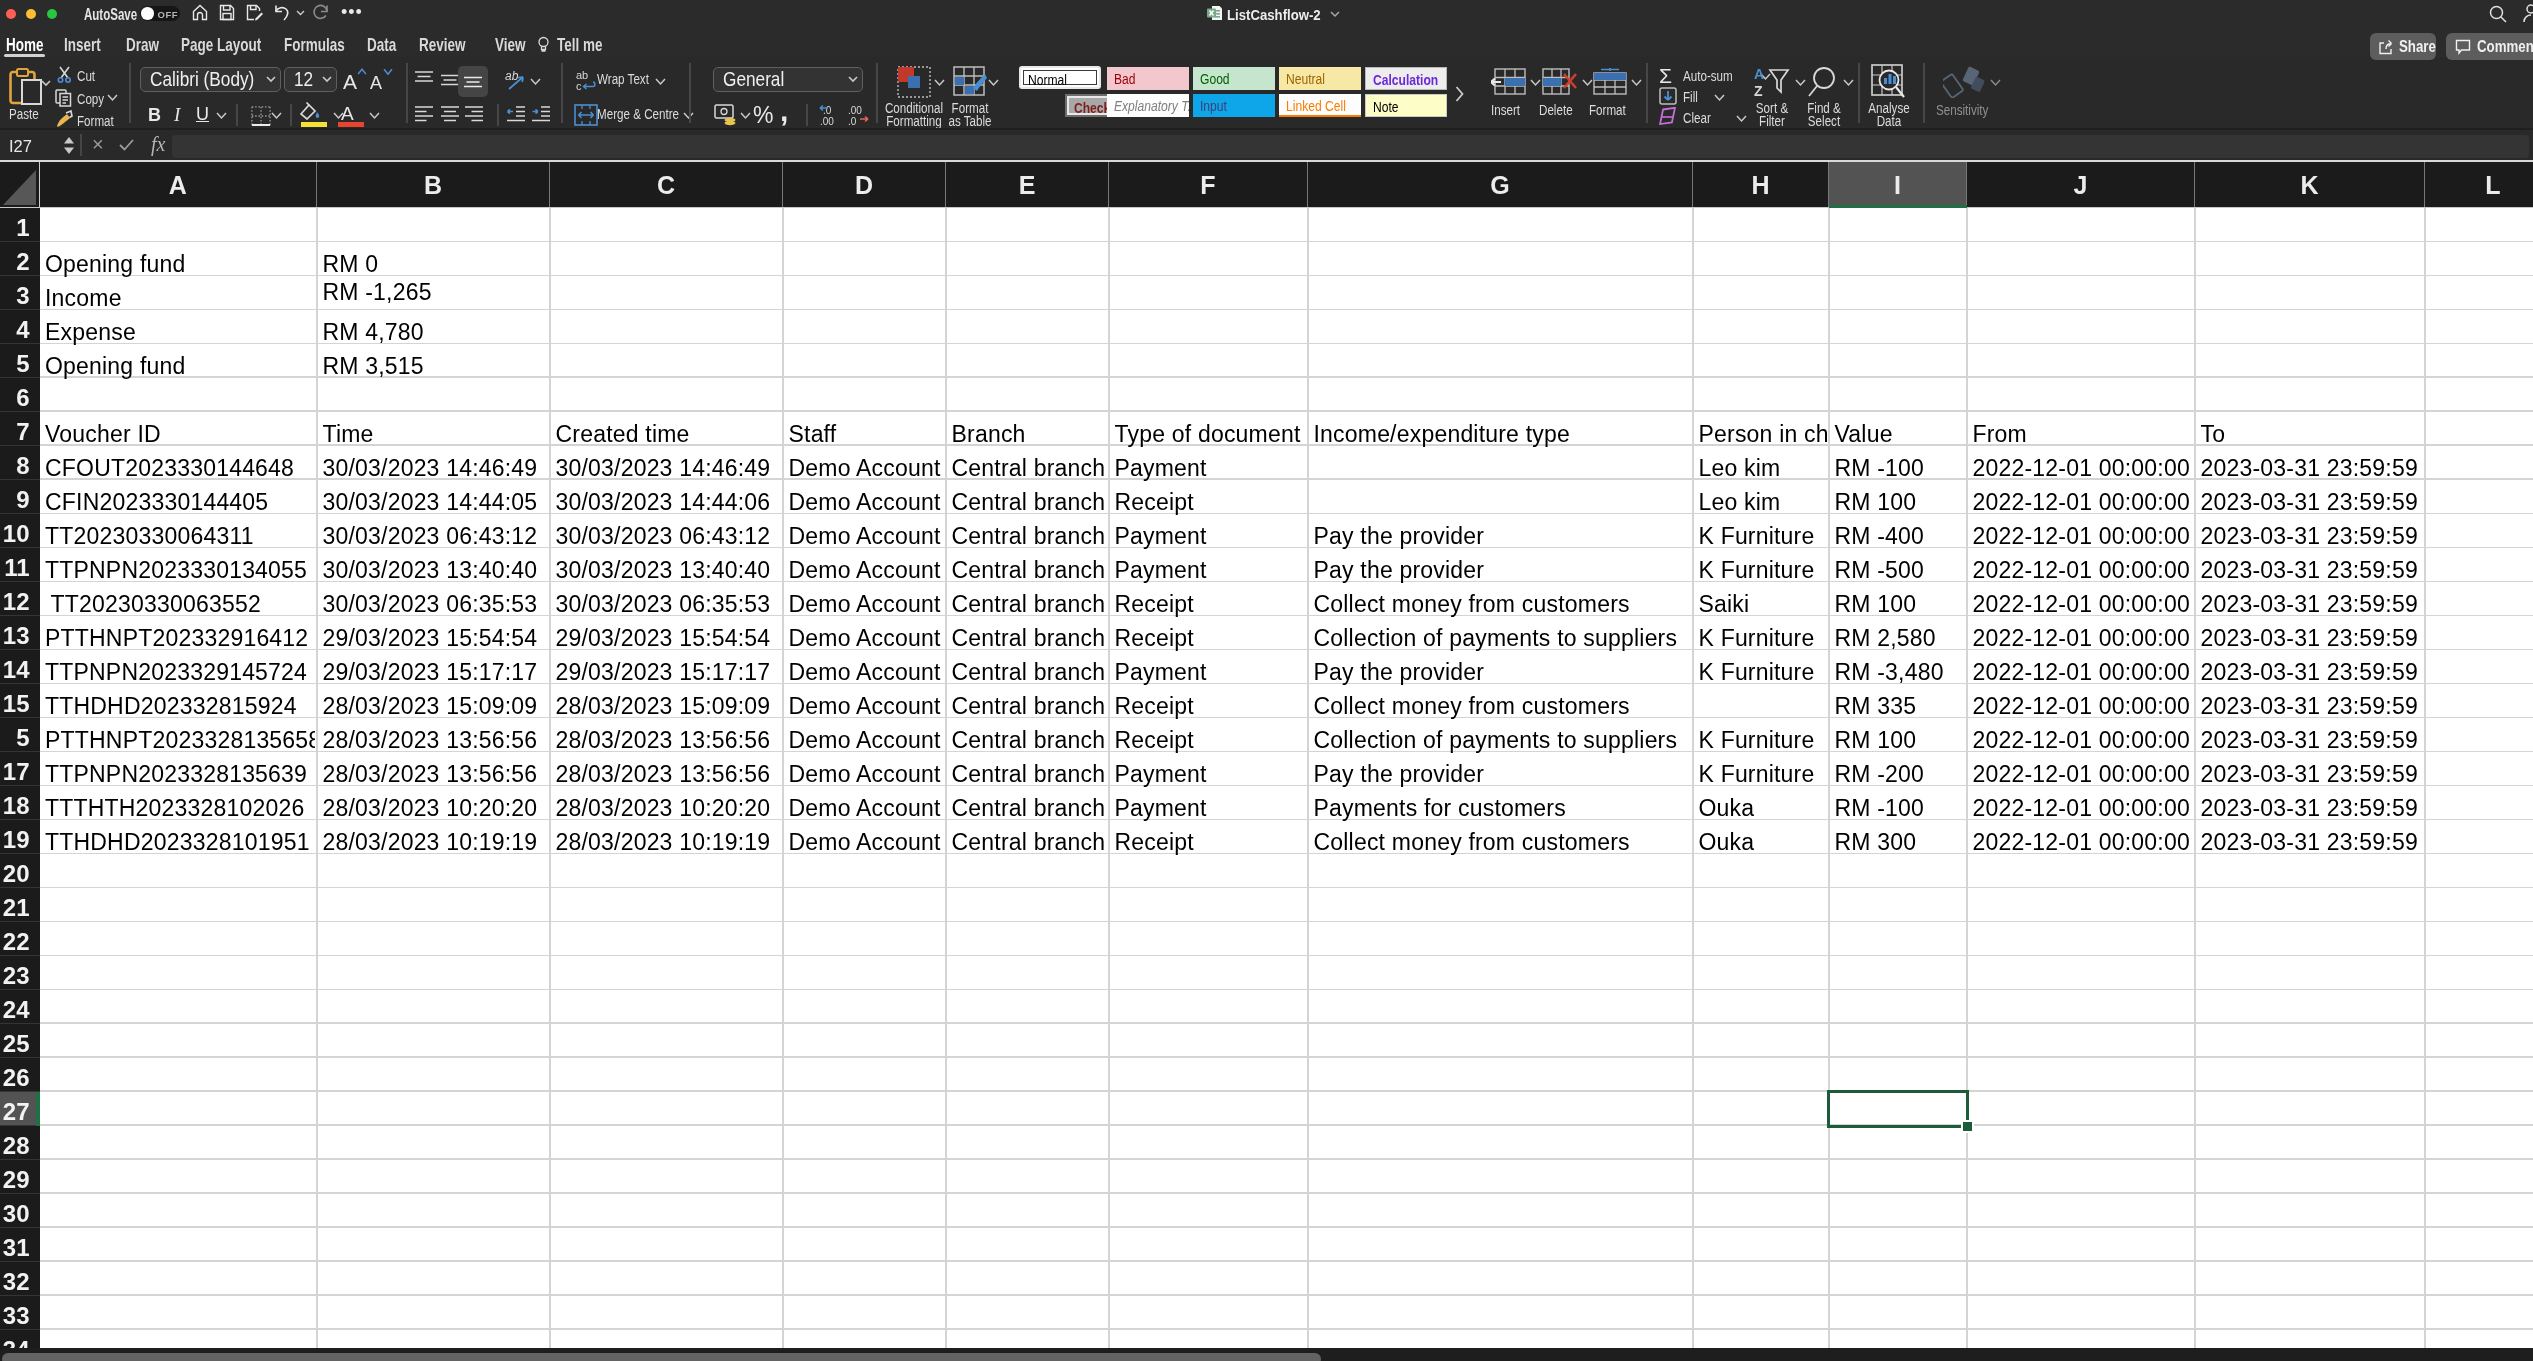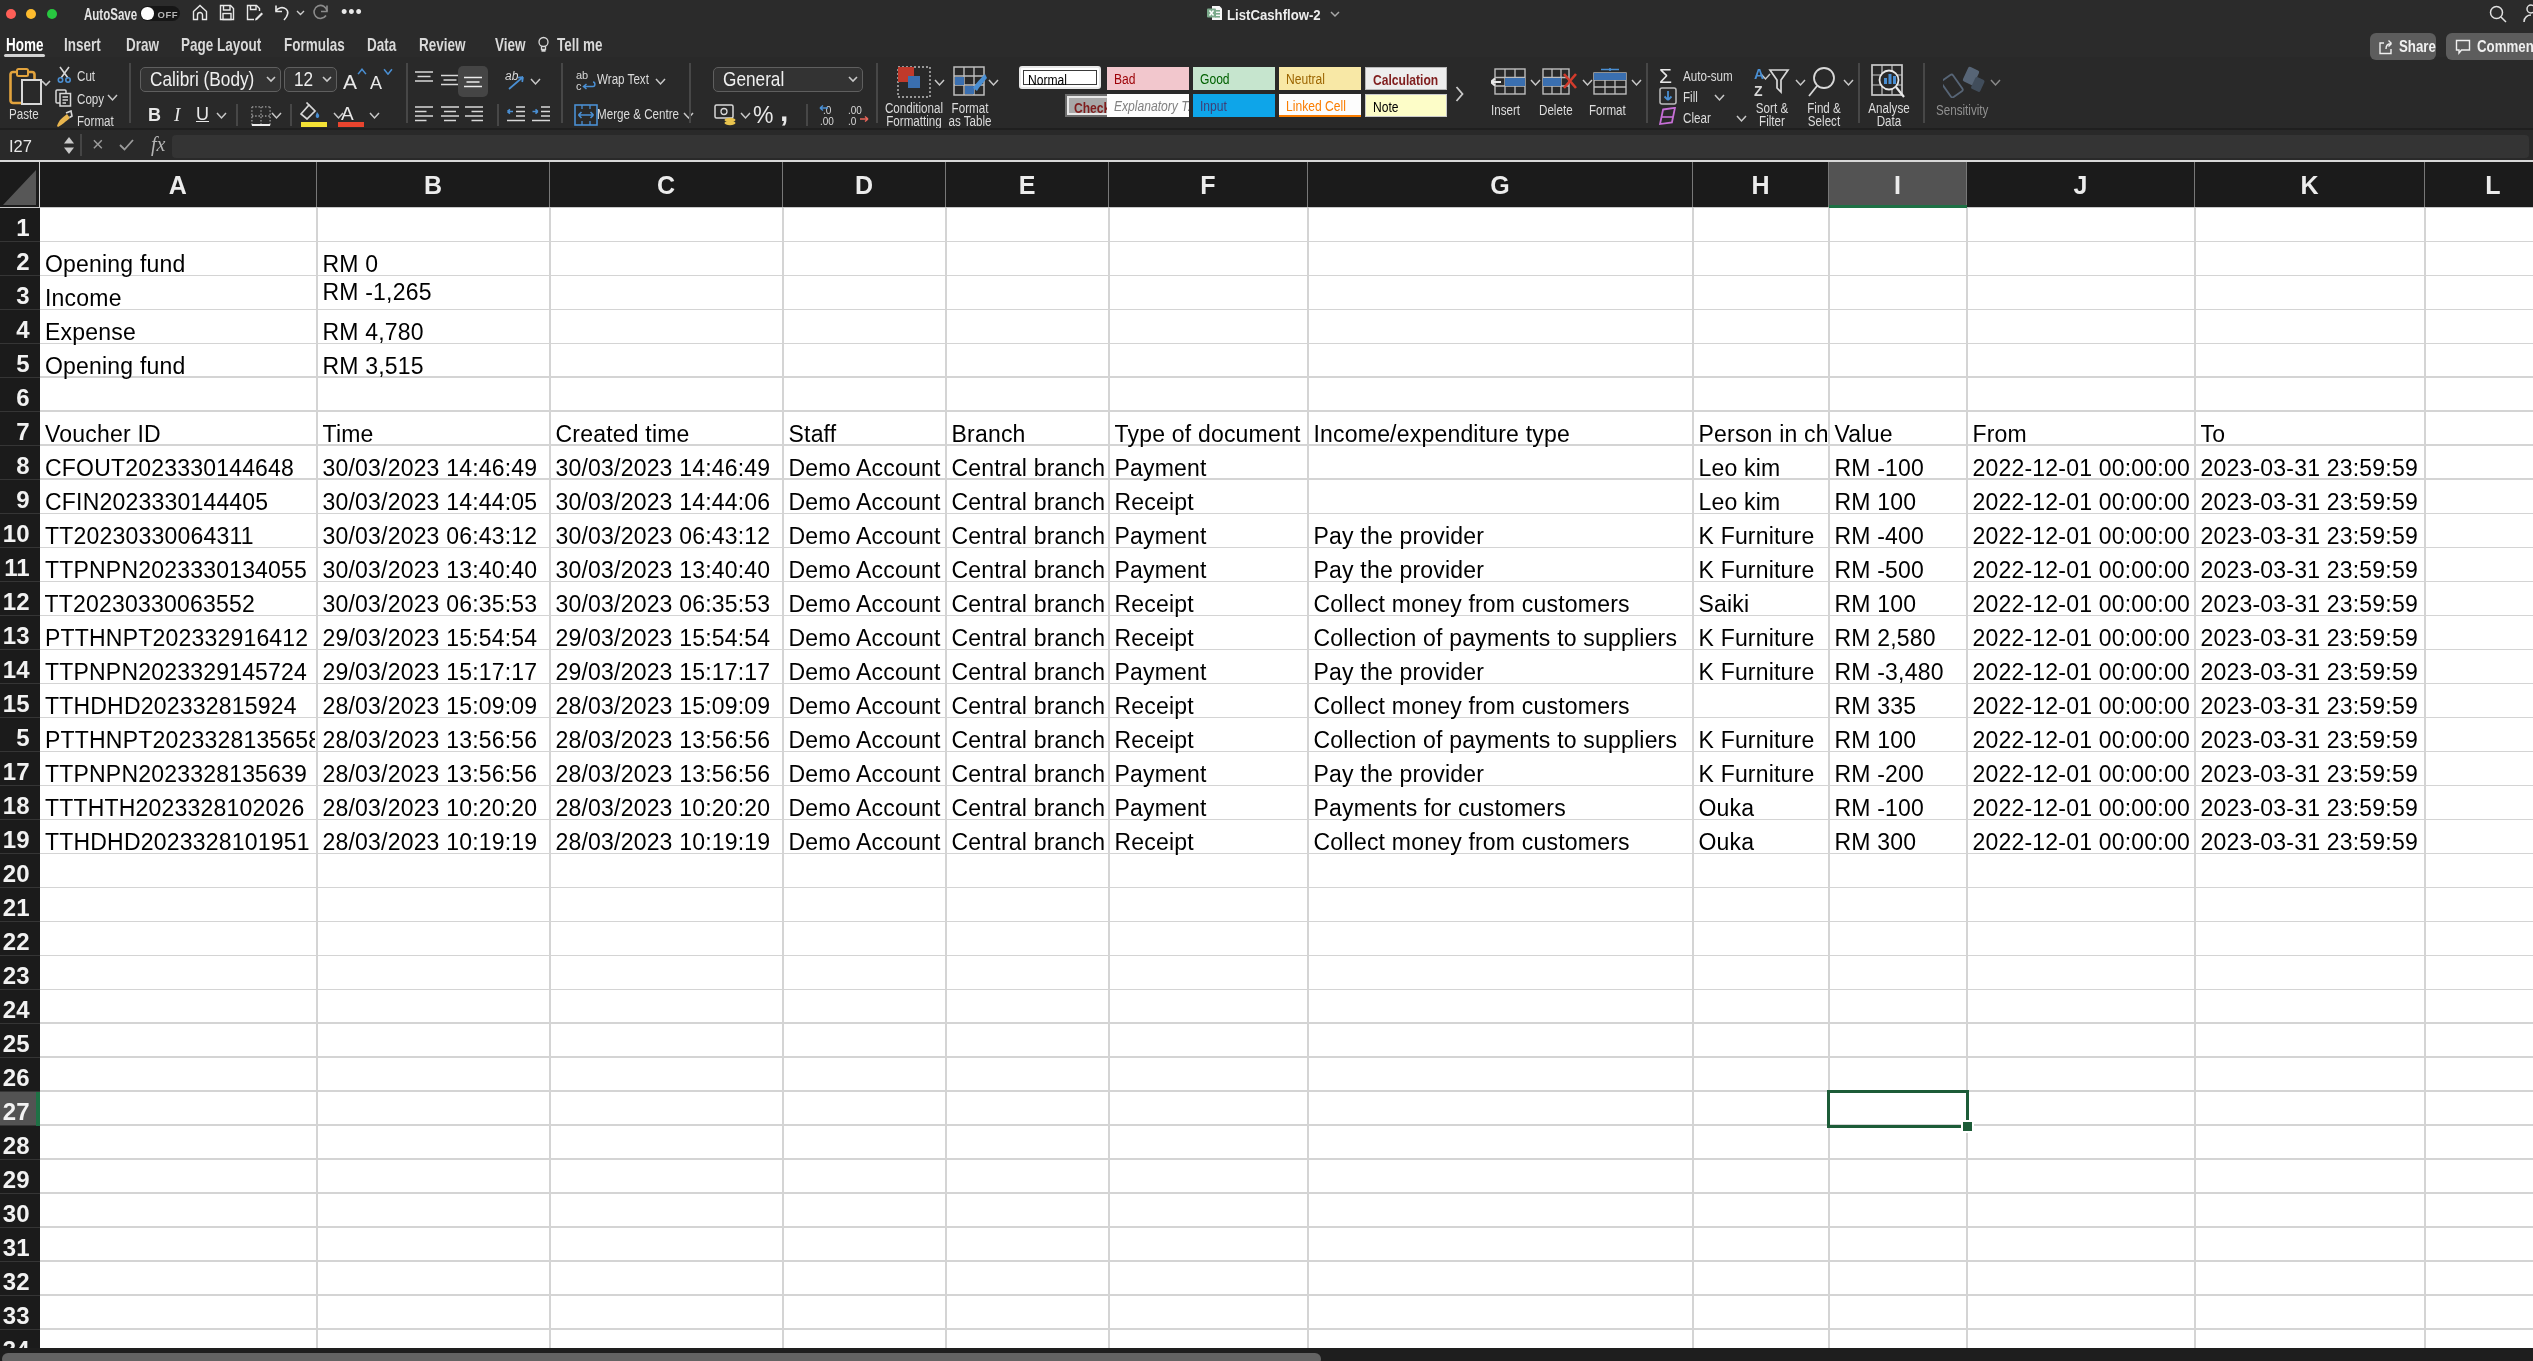--- a/index.html
+++ b/index.html
@@ -294,21 +294,21 @@
 </svg>
 <svg class="abs" style="left:988px;top:79px;" width="11" height="8" viewBox="0 0 11 8" fill="none" stroke="#c9c9c9" stroke-width="1.5">
     <path d="M1 1 L5.5 6 L10 1"></path>
   </svg>
 <div class="rlab2" style="left:930px;top:101px;width:80px;">Format<br>as Table</div>
 
 <div class="chip" style="left:1019px;top:66px;background:#fff;color:#000;border:2.5px solid #e8e8e8;outline:1.5px solid #3a3a3a;outline-offset:-5px;border-radius:3px;"><span>Normal</span></div>
 <div class="chip" style="left:1107px;top:67px;background:#f2c7cd;color:#9c0006;"><span>Bad</span></div>
 <div class="chip" style="left:1193px;top:67px;background:#c6e5ce;color:#006100;"><span>Good</span></div>
 <div class="chip" style="left:1279px;top:67px;background:#f8e8a6;color:#9c6500;"><span>Neutral</span></div>
-<div class="chip" style="left:1365px;top:67px;background:#ededed;color:#7f1d1d;font-weight:bold;border:1px solid #b8b8b8;"><span>Calculation</span></div>
+<div class="chip" style="left:1365px;top:67px;background:#ededed;color:#6d28d9;font-weight:bold;border:1px solid #b8b8b8;"><span>Calculation</span></div>
 <div class="chip" style="left:1065px;top:94px;background:#a8a8a8;color:#7f1d1d;font-weight:bold;border:2px solid #6d6d6d;outline:2px solid #e8e8e8;outline-offset:-4px;"><span>Check Cell</span></div>
 <div class="chip" style="left:1107px;top:94px;background:#fdfdfd;color:#808080;font-style:italic;"><span>Explanatory T...</span></div>
 <div class="chip" style="left:1193px;top:94px;background:#0ea5e9;color:#3f3f76;"><span>Input</span></div>
 <div class="chip" style="left:1279px;top:94px;background:#fdfdfd;color:#fa7d00;border-bottom:2.5px solid #fa7d00;"><span>Linked Cell</span></div>
 <div class="chip" style="left:1365px;top:94px;background:#fdfdc8;color:#000;border:1px solid #c9c9c9;"><span>Note</span></div>
 <svg class="abs" style="left:1455px;top:86px;" width="9" height="16" viewBox="0 0 9 16" fill="none" stroke="#c9c9c9" stroke-width="1.8">
     <path d="M1.5 1 L7.5 8 L1.5 15"></path>
   </svg>
 
 <svg class="abs" style="left:1491px;top:68px;" width="35" height="27" viewBox="0 0 35 27">
@@ -541,21 +541,21 @@
 <div class="cell" style="left:317px;top:548px;width:231px;">30/03/2023 13:40:40</div>
 <div class="cell" style="left:550px;top:548px;width:231px;">30/03/2023 13:40:40</div>
 <div class="cell" style="left:783px;top:548px;width:161px;">Demo Account</div>
 <div class="cell" style="left:946px;top:548px;width:161px;">Central branch</div>
 <div class="cell" style="left:1109px;top:548px;width:197px;">Payment</div>
 <div class="cell" style="left:1308px;top:548px;width:383px;">Pay the provider</div>
 <div class="cell" style="left:1693px;top:548px;width:134px;">K Furniture</div>
 <div class="cell" style="left:1829px;top:548px;width:136px;">RM -500</div>
 <div class="cell" style="left:1967px;top:548px;width:226px;">2022-12-01 00:00:00</div>
 <div class="cell" style="left:2195px;top:548px;width:228px;">2023-03-31 23:59:59</div>
-<div class="cell" style="left:39px;top:582px;width:313px;">TT20230330063552</div>
+<div class="cell" style="left:45px;top:582px;width:313px;">TT20230330063552</div>
 <div class="cell" style="left:317px;top:582px;width:231px;">30/03/2023 06:35:53</div>
 <div class="cell" style="left:550px;top:582px;width:231px;">30/03/2023 06:35:53</div>
 <div class="cell" style="left:783px;top:582px;width:161px;">Demo Account</div>
 <div class="cell" style="left:946px;top:582px;width:161px;">Central branch</div>
 <div class="cell" style="left:1109px;top:582px;width:197px;">Receipt</div>
 <div class="cell" style="left:1308px;top:582px;width:383px;">Collect money from customers</div>
 <div class="cell" style="left:1693px;top:582px;width:134px;">Saiki</div>
 <div class="cell" style="left:1829px;top:582px;width:136px;">RM 100</div>
 <div class="cell" style="left:1967px;top:582px;width:226px;">2022-12-01 00:00:00</div>
 <div class="cell" style="left:2195px;top:582px;width:228px;">2023-03-31 23:59:59</div>

